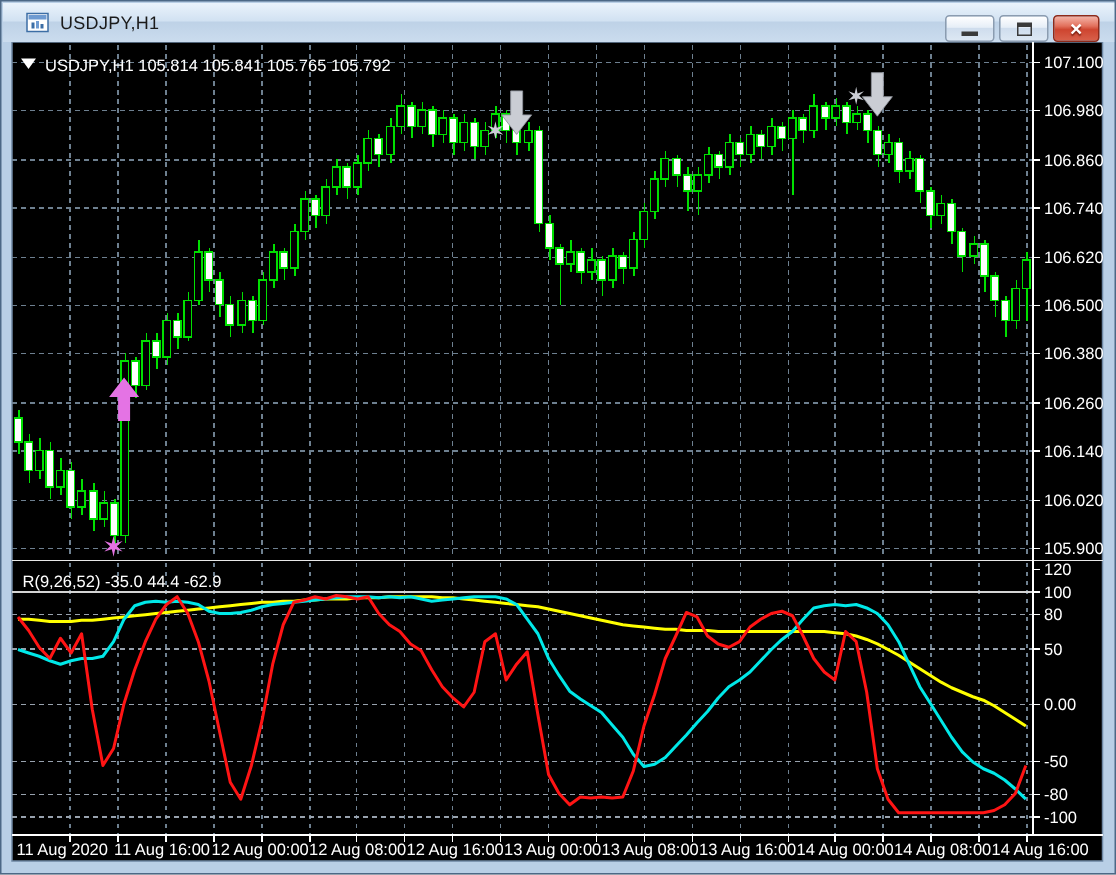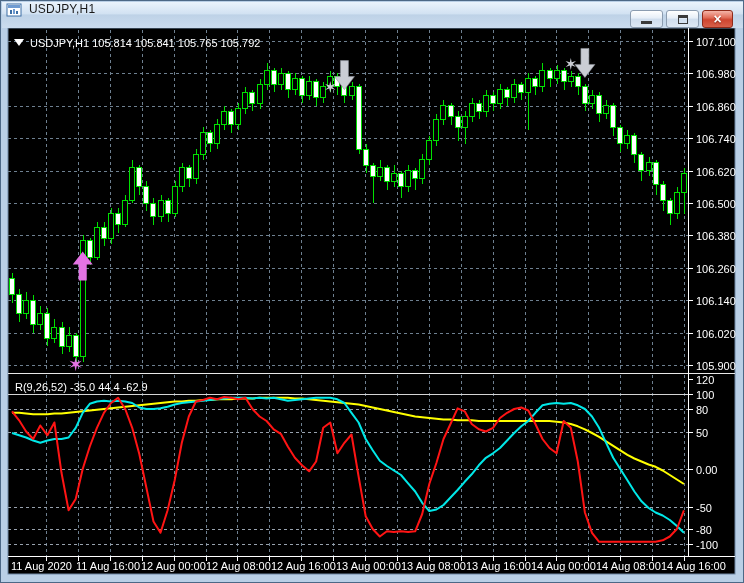--- a/index.html
+++ b/index.html
@@ -6,21 +6,21 @@
   *{box-sizing:border-box;}
   .window{
     position:relative;width:744px;height:583px;
     background:#b9cfe6;border:1px solid #4c6886;
     font-family:"Liberation Sans",sans-serif;
     overflow:hidden;
   }
   .titlebar{
     position:absolute;left:1px;top:1px;width:741px;height:26px;
     background:linear-gradient(#eaf3fc,#d2e2f2 45%,#bed2e7 50%,#cbdcee);
-    display:flex;padding-left:4px;
+    display:flex;align-items:center;padding-left:15px;
   }
   .win-icon{width:16px;height:16px;display:inline-block;}
   .title{font-size:12px;color:#1b1b1b;margin-left:7px;letter-spacing:0.2px;}
   .buttons{position:absolute;right:10px;top:8px;display:flex;gap:3px;}
   .btn{
     width:33px;height:18px;border:1px solid #8b9cb0;border-radius:3px;
     background:linear-gradient(#ffffff,#e6eef7 45%,#cfdded 50%,#dde8f4);
     display:flex;align-items:center;justify-content:center;cursor:default;
   }
   .btn.close{

